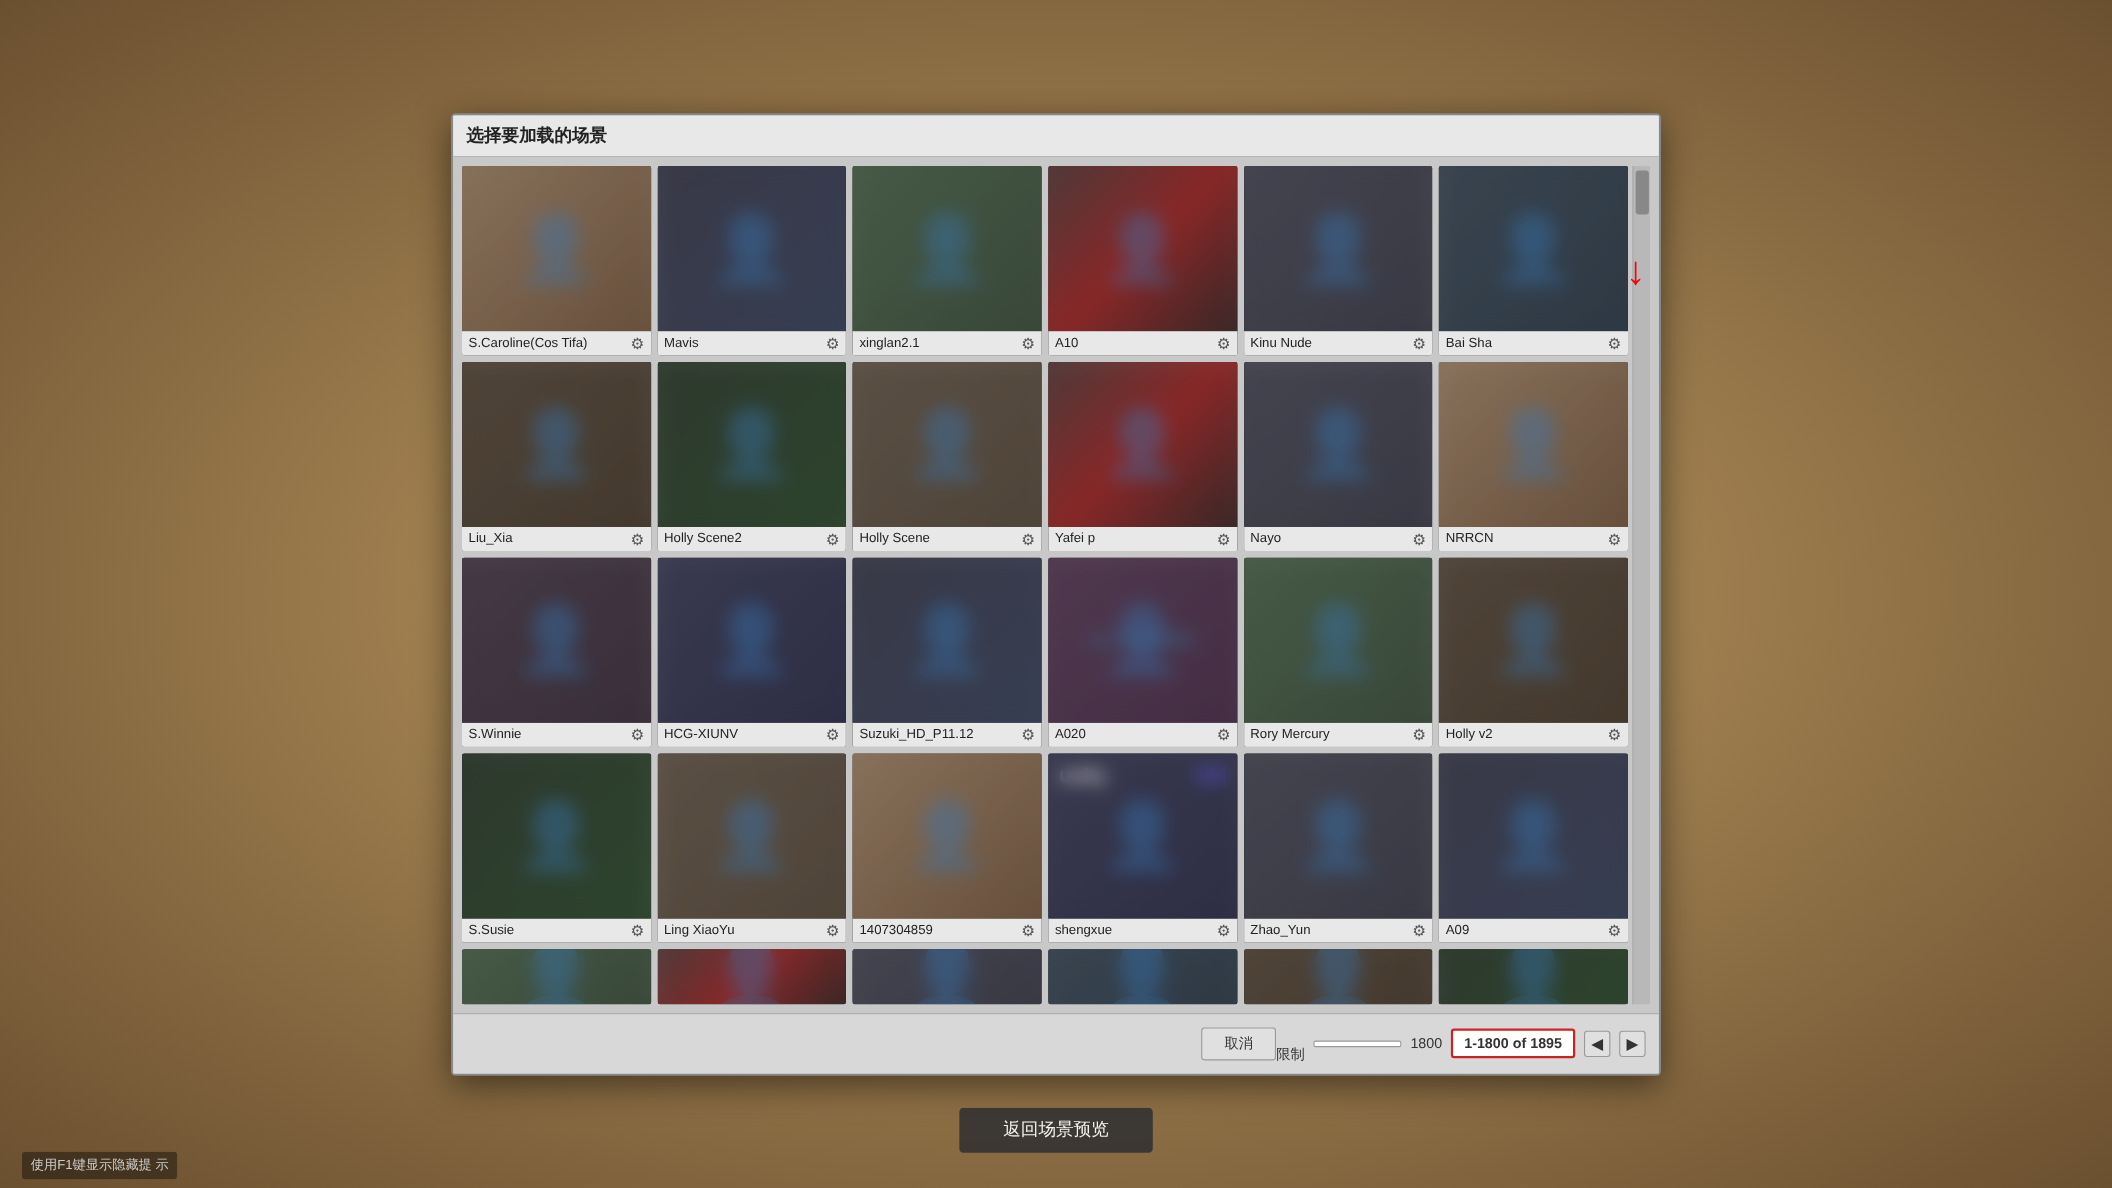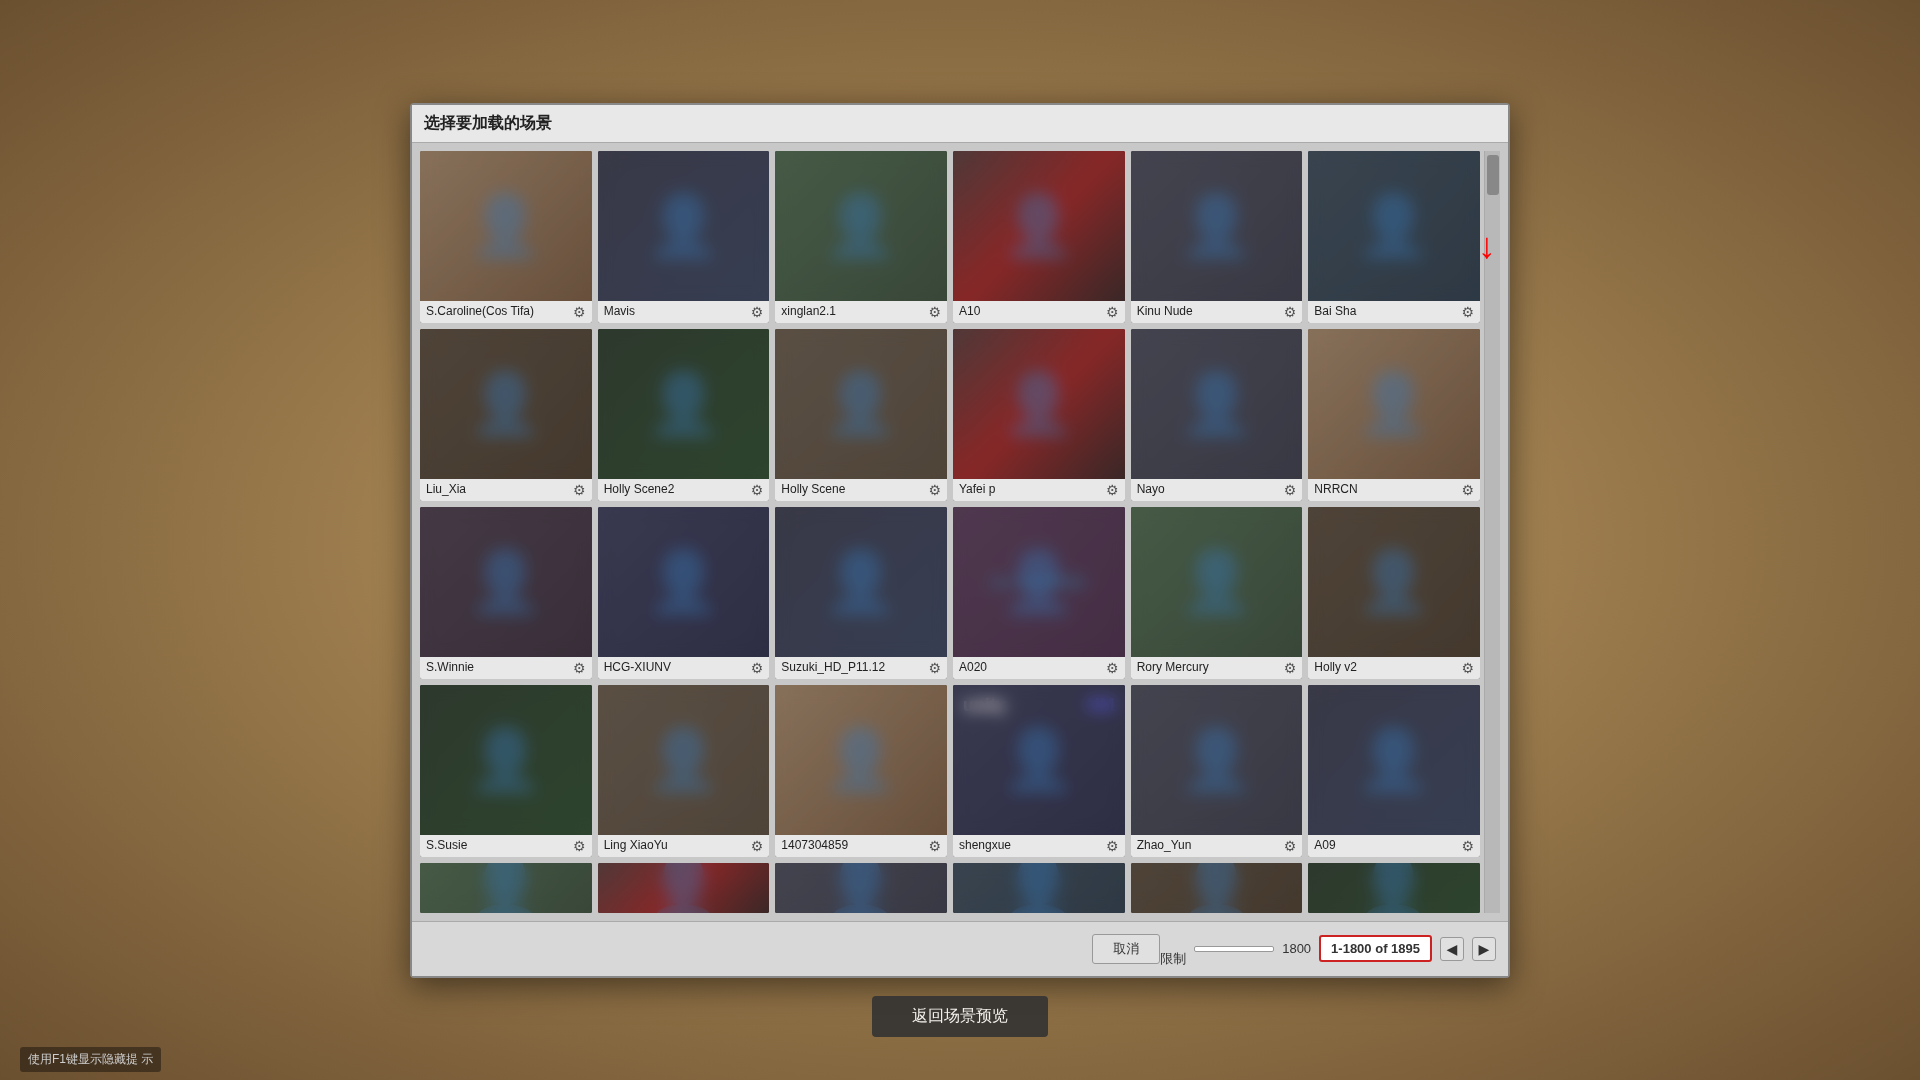--- a/index.html
+++ b/index.html
@@ -207,21 +207,21 @@
       display: flex;
       align-items: center;
       justify-content: center;
       cursor: pointer;
       font-size: 14px;
       color: #333;
     }
 
     .bottom-bar {
       position: fixed;
-      bottom: 43px;
+      bottom: 32px;
       left: 50%;
       transform: translateX(-50%);
       margin-top: 20px;
     }
 
     .bottom-preview-btn {
       background: #333;
       color: #fff;
       border: none;
       border-radius: 4px;

